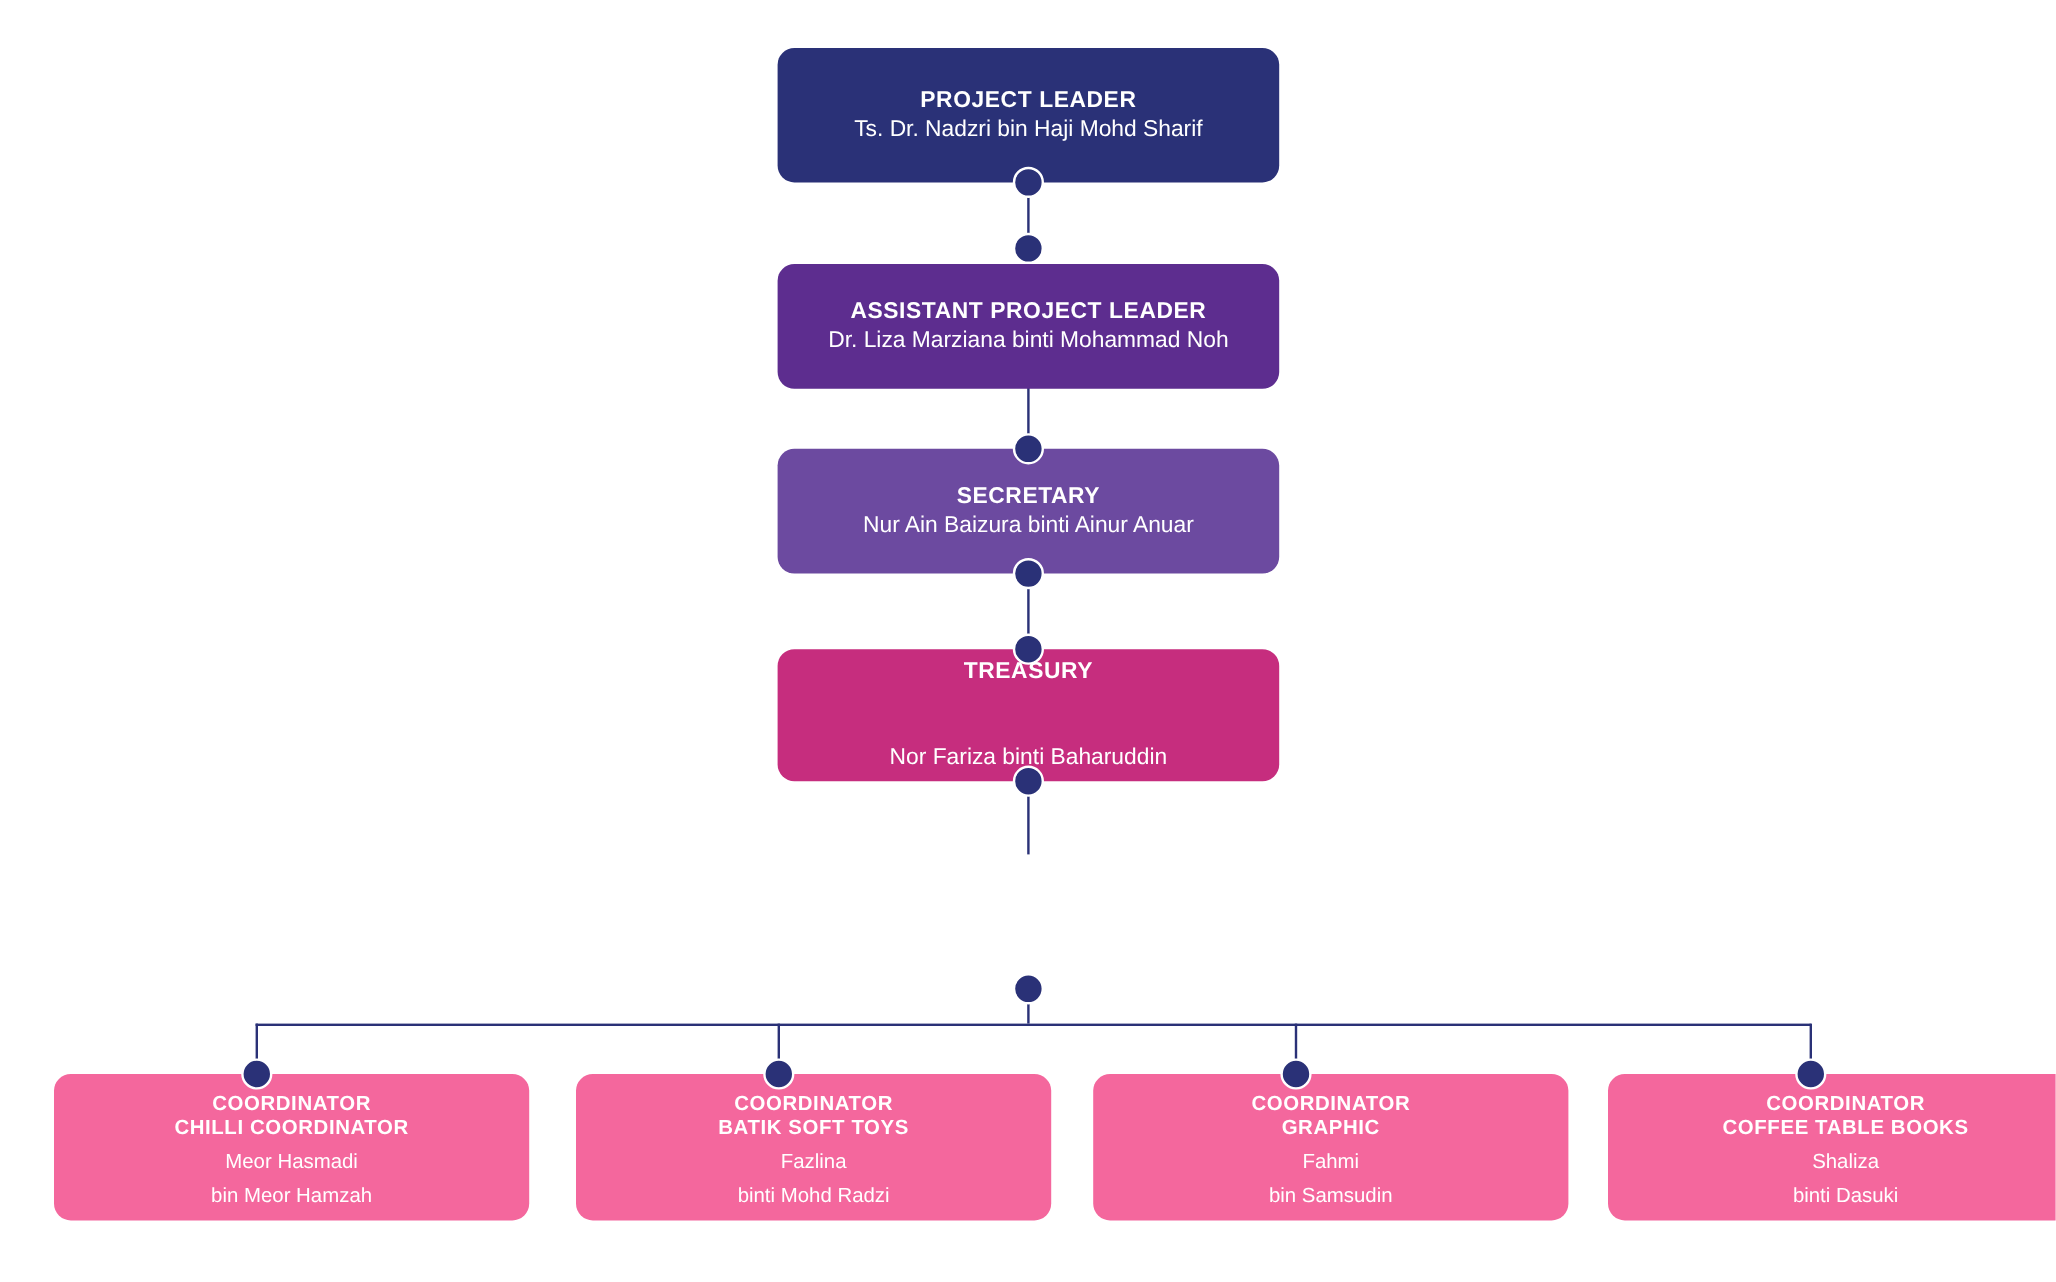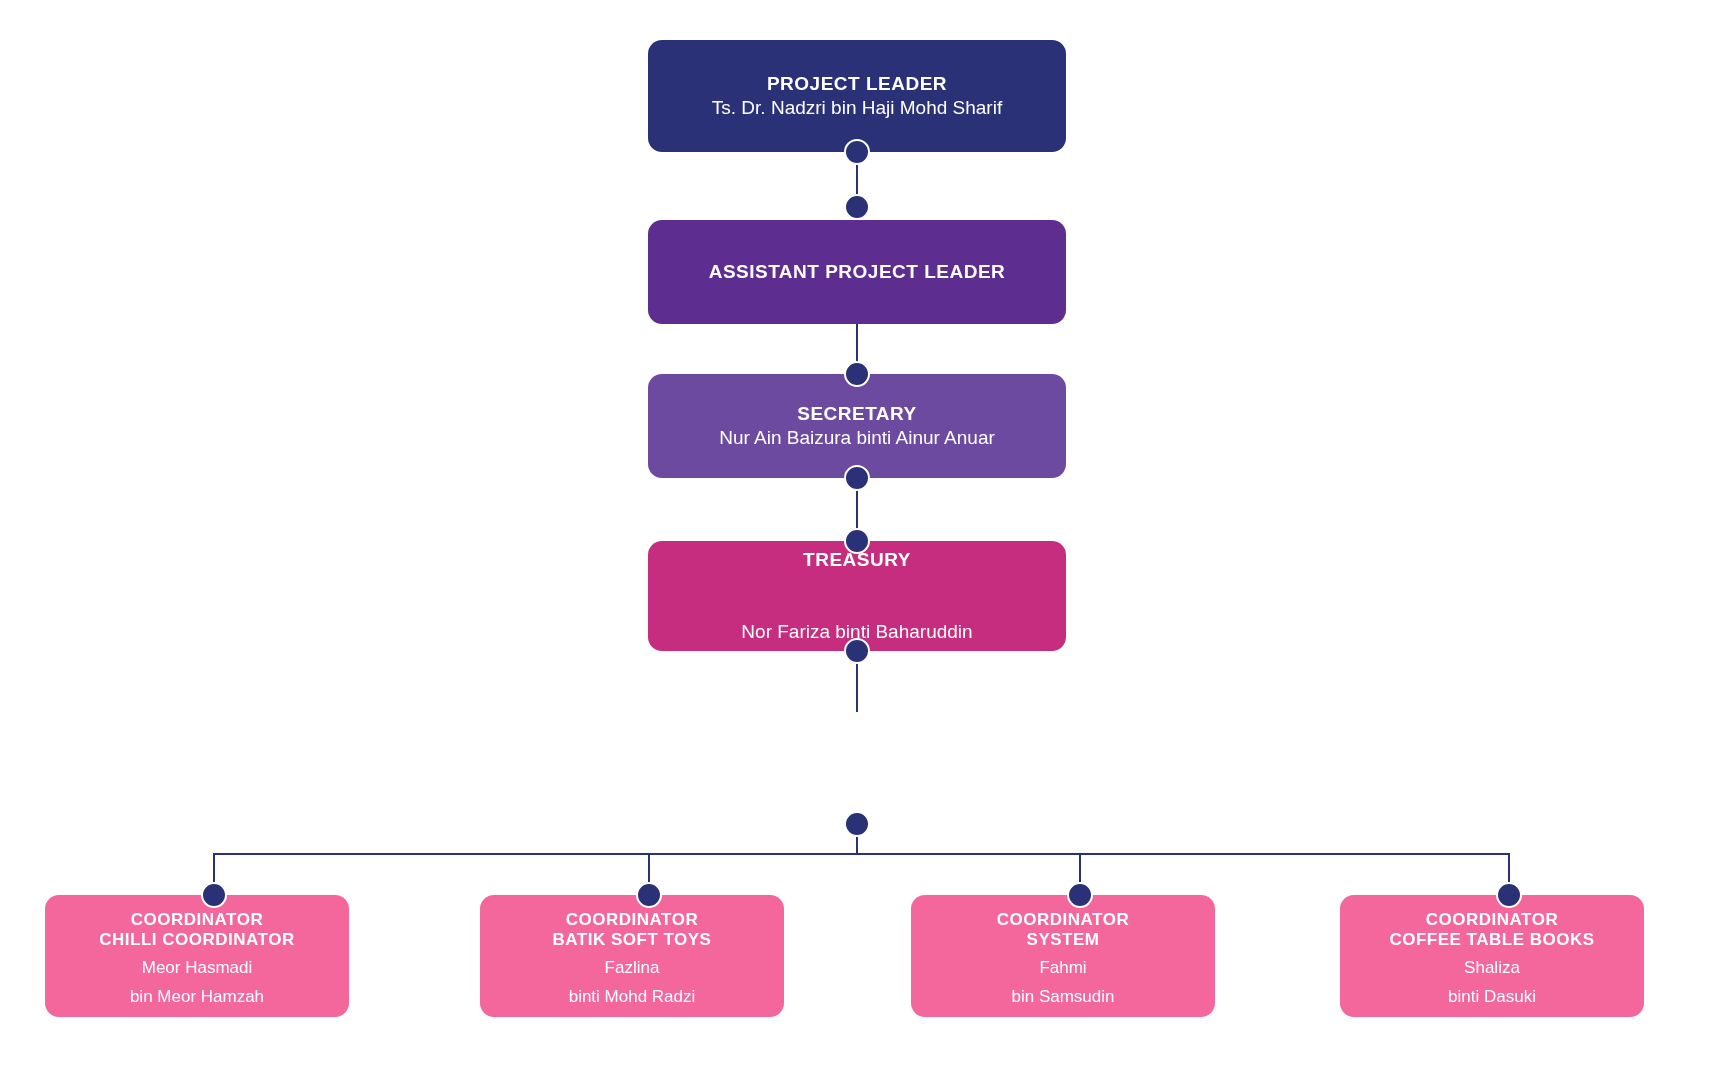--- a/index.html
+++ b/index.html
@@ -53,21 +53,21 @@
   #node-assistant       { top: 220px; height: 104px; background: #5d2d8f; }
   #node-secretary       { top: 374px; height: 104px; background: #6c4aa0; }
   #node-treasury        { top: 541px; height: 110px; background: #c62d7e; gap: 48px; }
   #node-graphic         { top: 712px; height: 112px; background: #e81d8a; }
 
   #node-graphic .person { line-height: 1.22; }
 
   
   .coord-node {
     top: 895px;
-    width: 304px;
+    width: 396px;
     height: 122px;
     background: #f4679d;
     padding-top: 6px;
   }
   .coord-node .role   { font-size: 17px; line-height: 1.18; }
   .coord-node .person { font-size: 17px; margin-top: 7px; line-height: 1.30; }
 
   #node-coord-0 { left: 45px; }
   #node-coord-1 { left: 480px; }
   #node-coord-2 { left: 911px; }
@@ -128,20 +128,21 @@
   <div class="connector-line v-line" style="left:1508px; top:853px; height:42px;"></div>
   <div class="joint" style="left:1509px; top:895px;"></div>
 
   <div class="node chain-node" id="node-project-leader">
     <div class="role">PROJECT LEADER</div>
     <div class="person">Ts. Dr. Nadzri bin Haji Mohd Sharif</div>
   </div>
 
   <div class="node chain-node" id="node-assistant">
     <div class="role">ASSISTANT PROJECT LEADER</div>
+    <div class="person">Dr. Liza Marziana binti Mohammad Noh</div>
   </div>
 
   <div class="node chain-node" id="node-secretary">
     <div class="role">SECRETARY</div>
     <div class="person">Nur Ain Baizura binti Ainur Anuar</div>
   </div>
 
   <div class="node chain-node" id="node-treasury">
     <div class="role">TREASURY</div>
     <div class="person">Nor Fariza binti Baharuddin</div>
@@ -157,21 +158,21 @@
 
   <div class="node coord-node" id="node-coord-1">
     <div class="role">COORDINATOR</div>
     <div class="role">BATIK SOFT TOYS</div>
     <div class="person">Fazlina</div>
     <div class="person">binti Mohd Radzi</div>
   </div>
 
   <div class="node coord-node" id="node-coord-2">
     <div class="role">COORDINATOR</div>
-    <div class="role">SYSTEM</div>
+    <div class="role">GRAPHIC</div>
     <div class="person">Fahmi</div>
     <div class="person">bin Samsudin</div>
   </div>
 
   <div class="node coord-node" id="node-coord-3">
     <div class="role">COORDINATOR</div>
     <div class="role">COFFEE TABLE BOOKS</div>
     <div class="person">Shaliza</div>
     <div class="person">binti Dasuki</div>
   </div>

